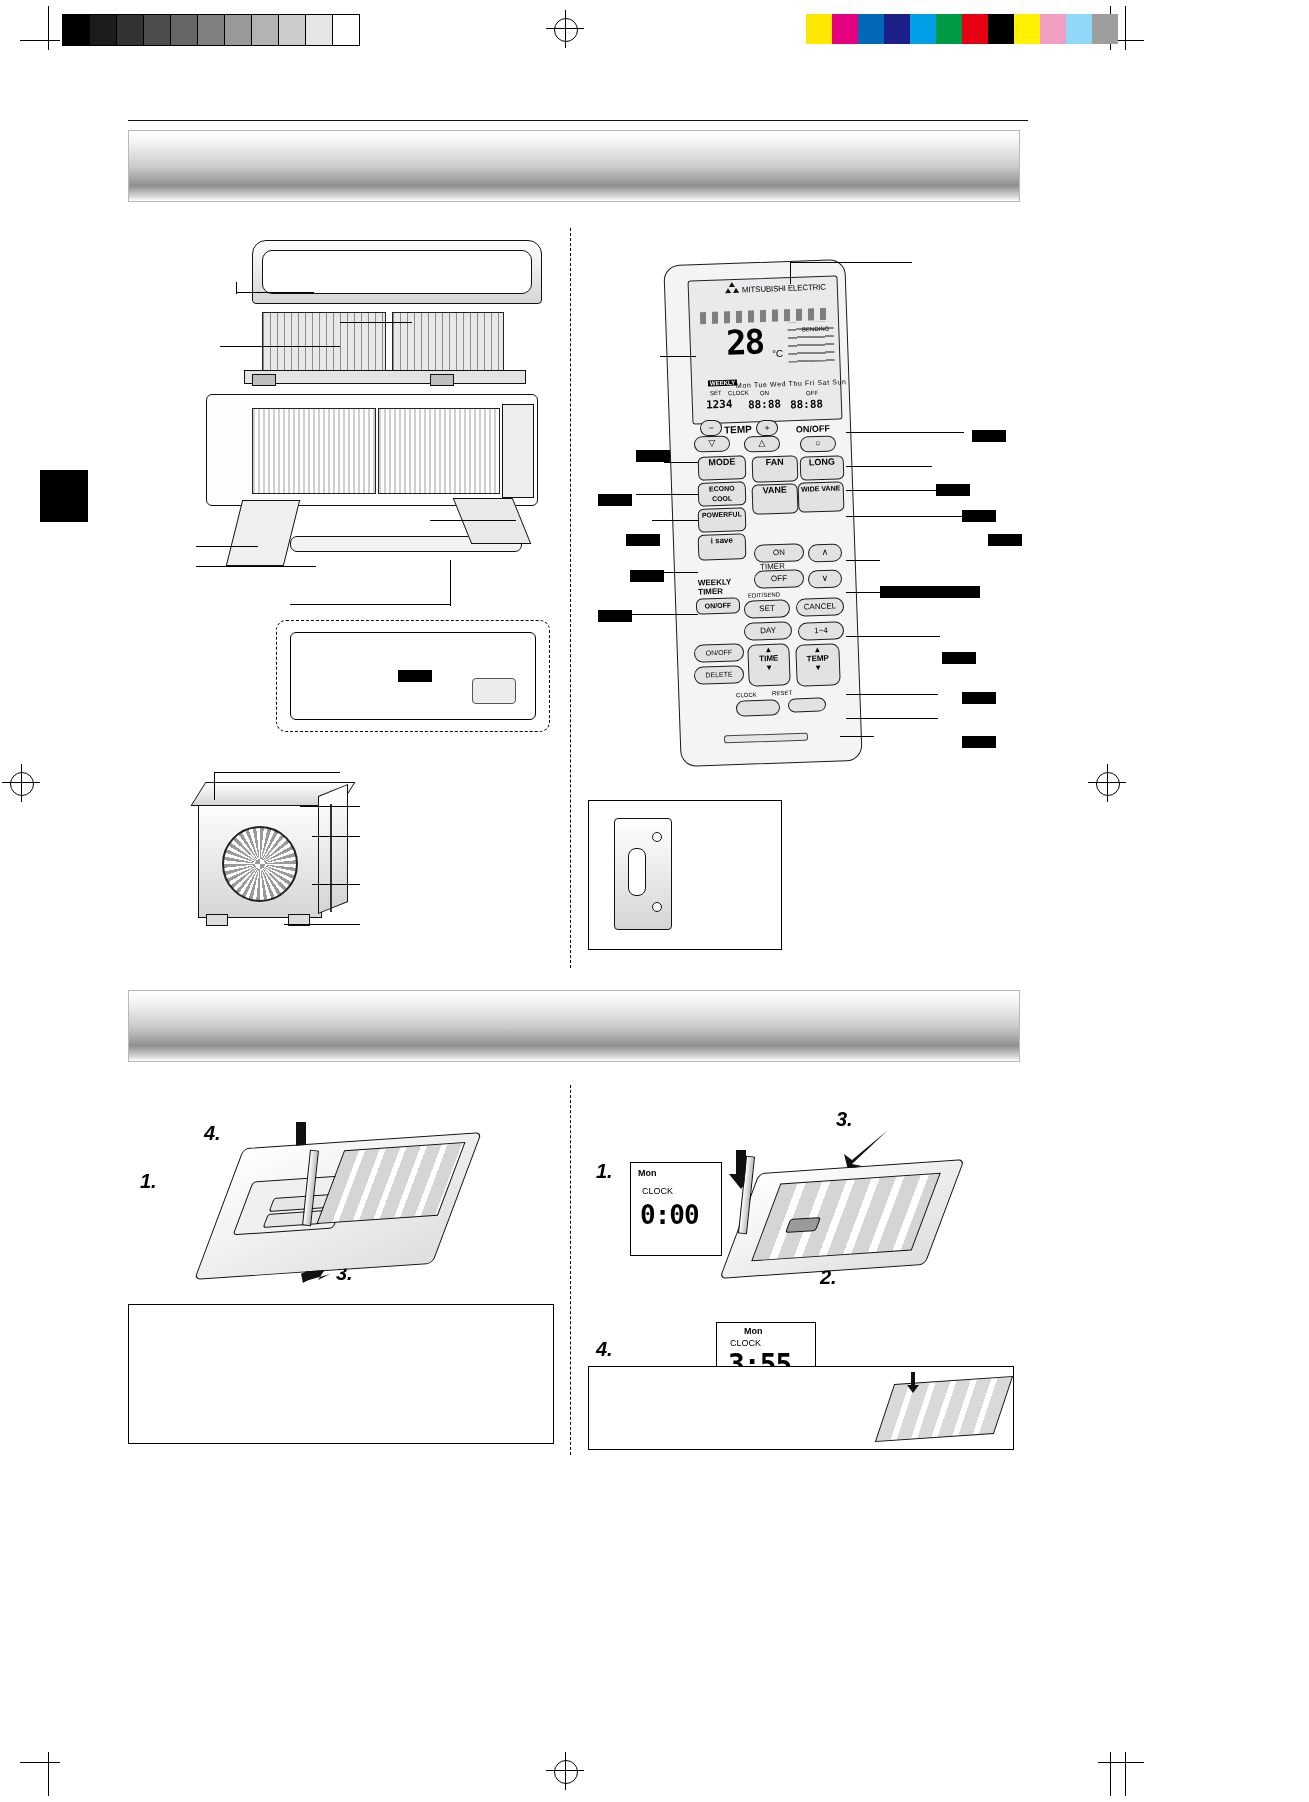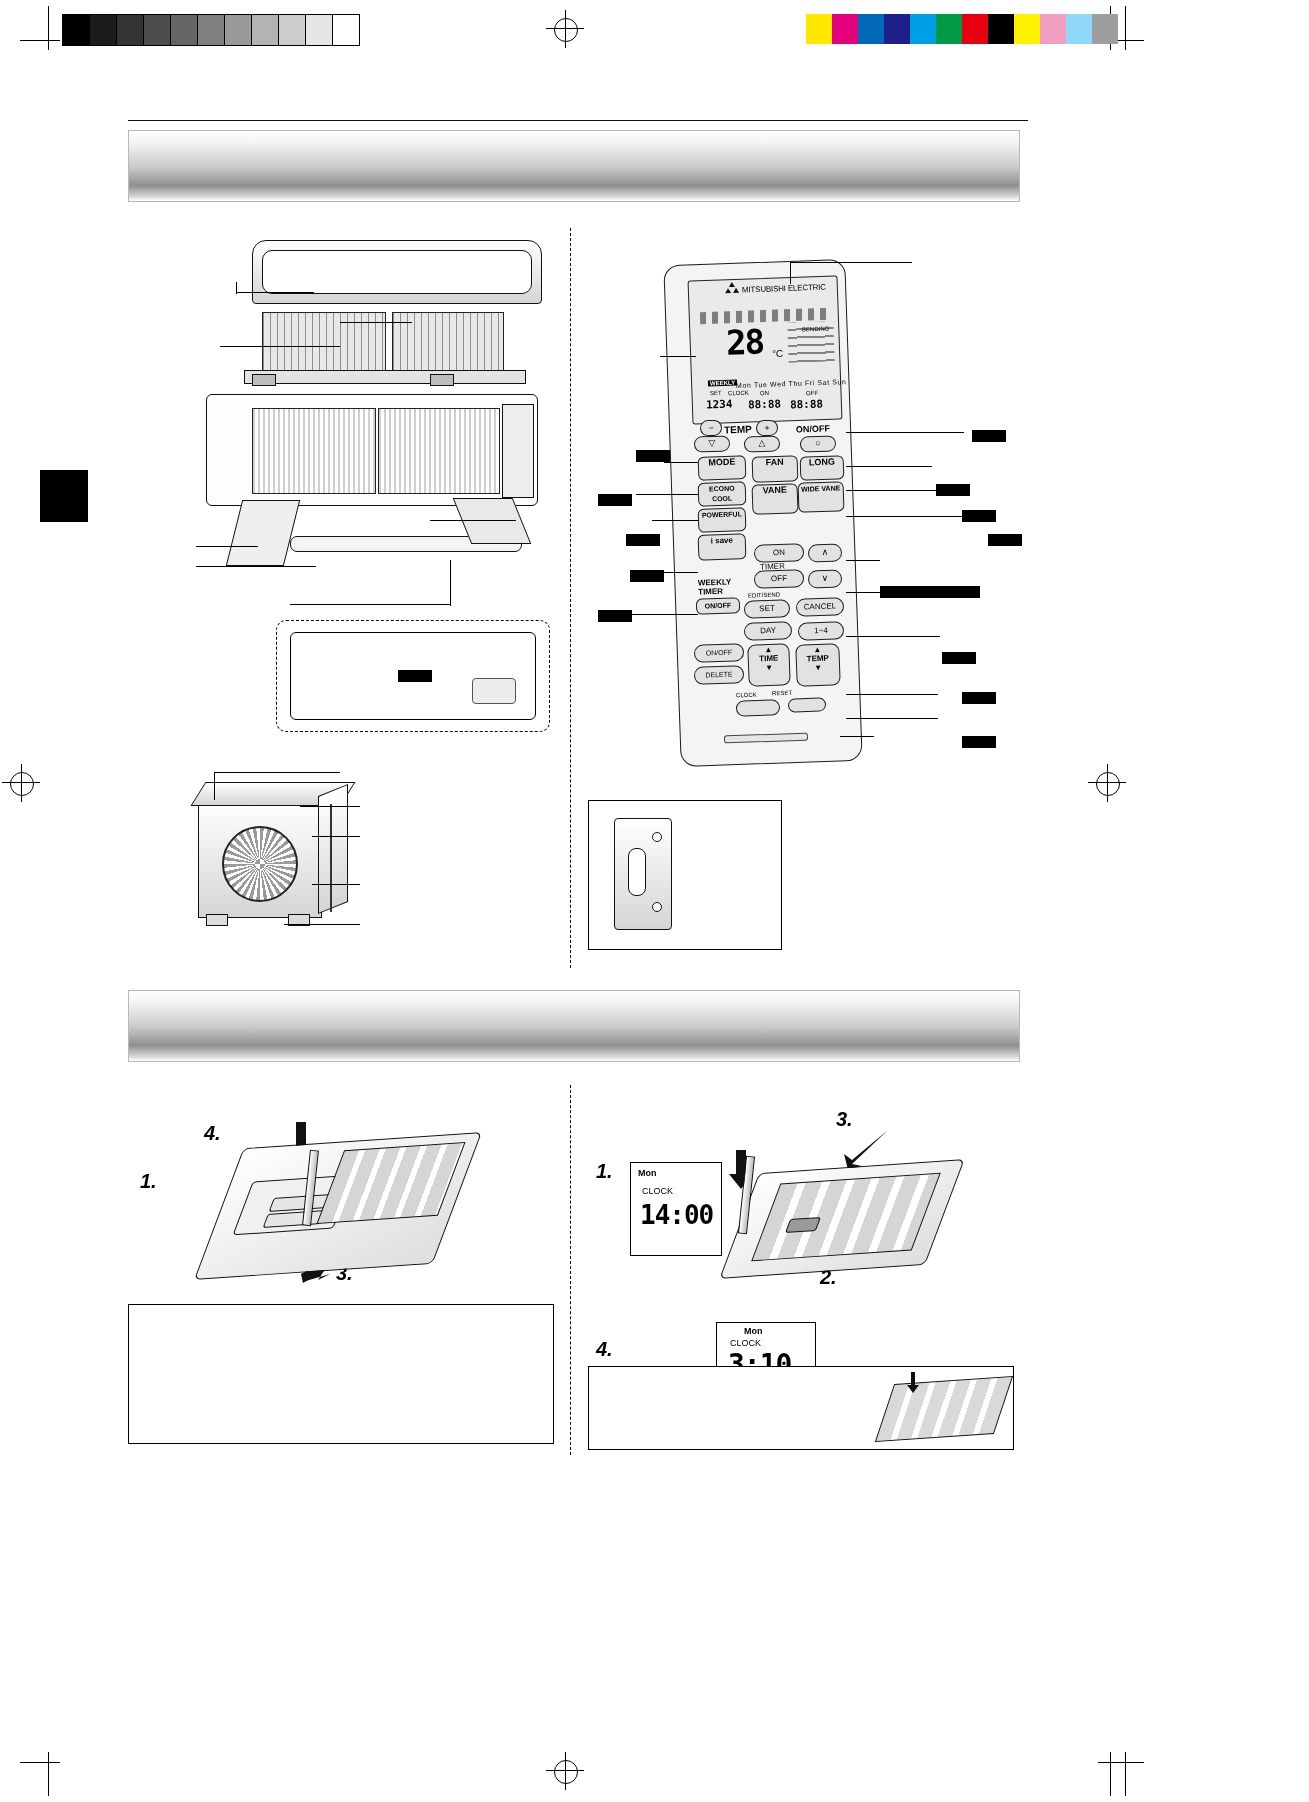--- a/index.html
+++ b/index.html
@@ -375,26 +375,26 @@
   <polygon points="56,2 20,36 30,38 16,42 12,26 20,32" fill="#111"></polygon>
 </svg>
 <svg class="abs" style="left:780px;top:1216px;" width="70" height="62" viewBox="0 0 70 62">
   <path d="M6 6 C10 46 48 58 66 40" stroke="#111" stroke-width="4" fill="none"></path>
   <polygon points="68,44 54,46 64,32" fill="#111"></polygon>
 </svg>
 
 <div class="box" style="left:630px;top:1162px;width:90px;height:92px;"></div>
 <div class="lbl" style="left:638px;top:1168px;font-size:9px;font-weight:bold;">Mon</div>
 <div class="lbl" style="left:642px;top:1186px;font-size:9px;">CLOCK</div>
-<div class="lbl dseg" style="left:640px;top:1200px;font-size:26px;font-weight:bold;letter-spacing:-1px;">14:00</div>
+<div class="lbl dseg" style="left:640px;top:1200px;font-size:26px;font-weight:bold;letter-spacing:-1px;">0:00</div>
 
 <div class="box" style="left:716px;top:1322px;width:98px;height:62px;"></div>
 <div class="lbl" style="left:744px;top:1326px;font-size:9px;font-weight:bold;">Mon</div>
 <div class="lbl" style="left:730px;top:1338px;font-size:9px;">CLOCK</div>
-<div class="lbl dseg" style="left:728px;top:1348px;font-size:28px;font-weight:bold;letter-spacing:-1px;">3:10</div>
+<div class="lbl dseg" style="left:728px;top:1348px;font-size:28px;font-weight:bold;letter-spacing:-1px;">3:55</div>
 
 <div class="abs" style="left:742px;top:1166px;width:198px;height:104px;border:1px solid #111;background:linear-gradient(150deg,#ffffff,#dedede);
             transform:skewX(-24deg) rotate(-4deg);border-radius:6px;"></div>
 <div class="abs" style="left:768px;top:1178px;width:154px;height:76px;transform:skewX(-24deg) rotate(-4deg);
             background:repeating-linear-gradient(90deg,#d5d5d5 0 16px,#ffffff 16px 24px),
                        repeating-linear-gradient(0deg,#d5d5d5 0 10px,transparent 10px 20px);border:1px solid #111;"></div>
 <div class="abs" style="left:788px;top:1218px;width:28px;height:12px;border:1px solid #111;background:#9a9a9a;
             transform:skewX(-24deg) rotate(-4deg);border-radius:3px;"></div>
 <div class="abs" style="left:742px;top:1156px;width:7px;height:76px;background:linear-gradient(90deg,#ffffff,#bdbdbd);border:1px solid #111;
             transform:rotate(6deg);"></div>

